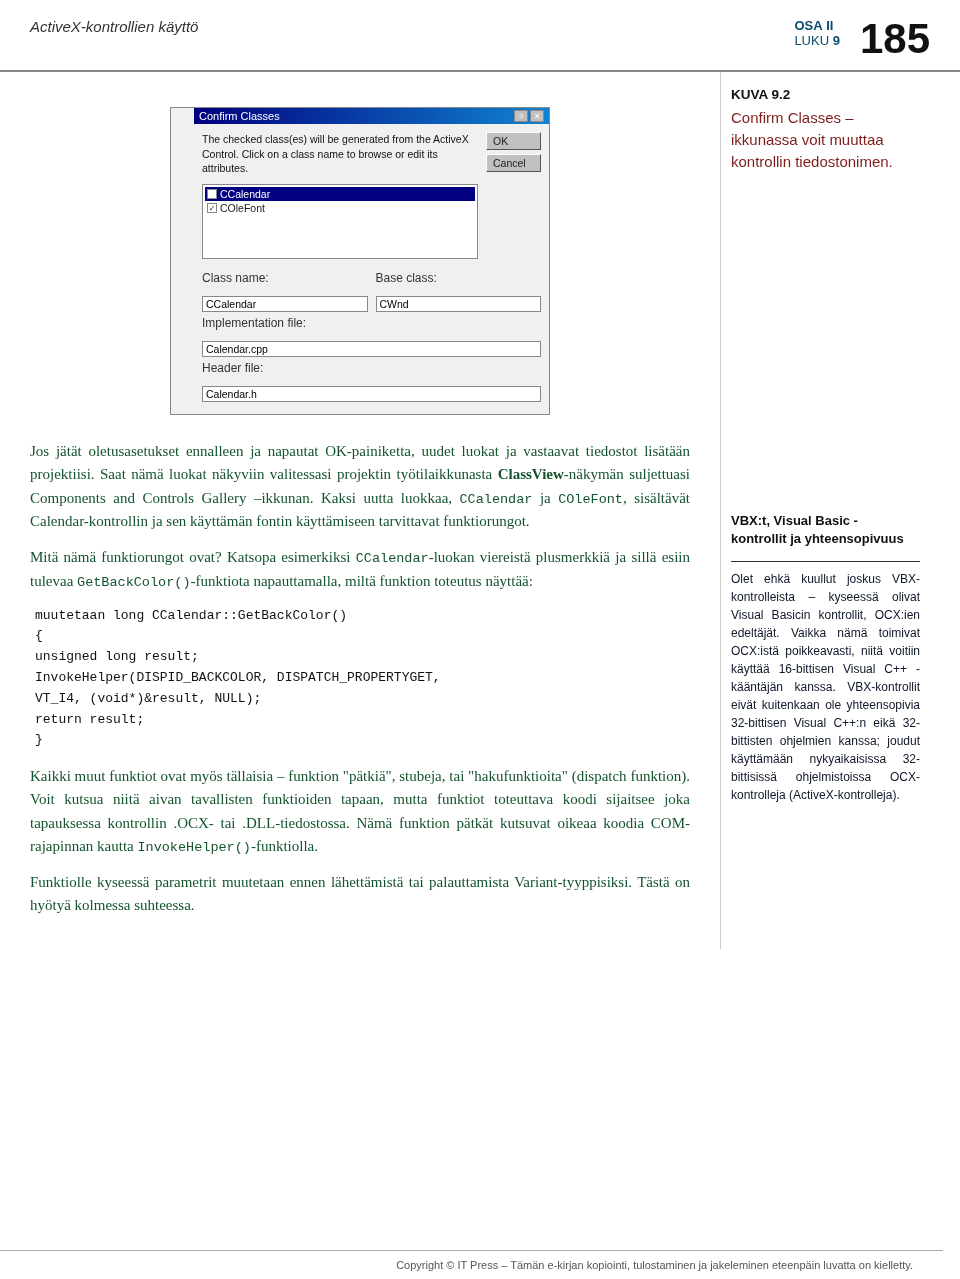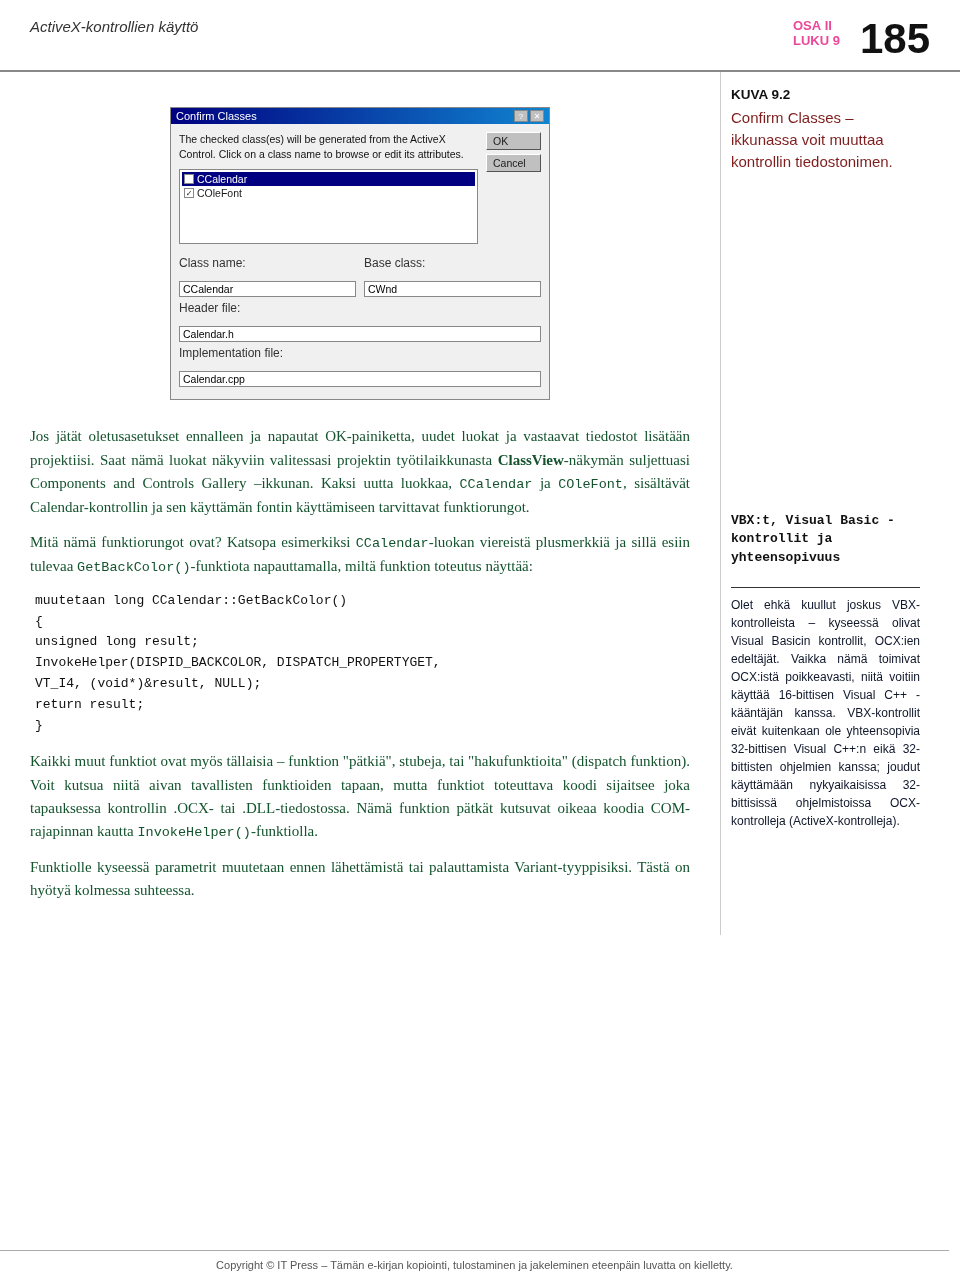--- a/index.html
+++ b/index.html
@@ -28,35 +28,35 @@
       font-family: Arial, sans-serif;
     }
     .header-right {
       display: flex;
       align-items: flex-start;
       gap: 20px;
     }
     .osa-luku {
       font-family: Arial, sans-serif;
       font-size: 13px;
-      color: #ec4899;
+      color: #0c4a6e;
     }
     .osa-luku .osa {
       display: block;
       font-weight: normal;
     }
     .osa-luku .osa span {
       font-weight: bold;
     }
     .osa-luku .luku {
       display: block;
       font-weight: normal;
     }
     .osa-luku .luku span {
-      font-weight: bold;
+      font-weight: normal;
     }
     .page-number {
       font-family: Arial, sans-serif;
       font-size: 42px;
       font-weight: bold;
       color: #111;
       line-height: 1;
     }
 
     
@@ -86,20 +86,21 @@
       display: flex;
       justify-content: center;
       margin: 15px 0 25px 0;
     }
     .dialog-box {
       border: 1px solid #888;
       background: #f0f0f0;
       width: 380px;
       font-family: Arial, sans-serif;
       font-size: 11px;
+      padding-left: 23px;
     }
     .dialog-titlebar {
       background: linear-gradient(to right, #000080, #1084d0);
       color: white;
       padding: 2px 5px;
       font-size: 11px;
       display: flex;
       justify-content: space-between;
       align-items: center;
     }
@@ -238,49 +239,49 @@
     }
     .kuva-caption {
       font-family: Arial, sans-serif;
       font-size: 15px;
       color: #7f1d1d;
       line-height: 1.45;
     }
 
     
     .sidebar-section-title {
-      font-family: Liberation Mono, monospace;
+      font-family: Liberation Sans, sans-serif;
       font-weight: bold;
       font-size: 13px;
       color: #111;
       border-bottom: 1px solid #333;
-      padding-bottom: 20px;
+      padding-bottom: 12px;
       margin-bottom: 8px;
       line-height: 1.4;
     }
     .sidebar-body-text {
       font-family: Arial, sans-serif;
       font-size: 12px;
       color: #0f172a;
       line-height: 1.5;
       text-align: justify;
     }
 
     
     .footer {
       position: absolute;
       bottom: 0;
       left: 0;
-      right: 11px;
+      right: 17px;
       border-top: 1px solid #aaa;
       padding: 8px 30px;
       font-family: Arial, sans-serif;
       font-size: 11px;
       color: #555;
-      text-align: center;
+      text-align: right;
     }
 
     .bold { font-weight: bold; }
   </style>
 </head>
 <body>
 
 <div class="header-bar">
   <div class="header-left">ActiveX-kontrollien käyttö</div>
   <div class="header-right">
@@ -334,28 +335,28 @@
               <label>Class name:</label>
               <input type="text" readonly="" value="CCalendar" style="">
             </div>
             <div class="dialog-field">
               <label>Base class:</label>
               <input type="text" readonly="" value="CWnd" style="">
             </div>
           </div>
           <div class="dialog-row">
             <div class="dialog-field" style="width:100%">
+              <label>Implementation file:</label>
+              <input type="text" style="width: 100%;" readonly="" value="Calendar.cpp">
+            </div>
+          </div>
+          <div class="dialog-row">
+            <div class="dialog-field" style="width:100%">
               <label>Header file:</label>
               <input type="text" style="width: 100%;" readonly="" value="Calendar.h">
-            </div>
-          </div>
-          <div class="dialog-row">
-            <div class="dialog-field" style="width:100%">
-              <label>Implementation file:</label>
-              <input type="text" style="width: 100%;" readonly="" value="Calendar.cpp">
             </div>
           </div>
         </div>
       </div>
     </div>
 
     <p class="body-text">
       Jos jätät oletusasetukset ennalleen ja napautat OK-painiketta, uudet luokat ja vastaavat tiedostot lisätään projektiisi. Saat nämä luokat näkyviin valitessasi projektin työtilaikkunasta <span class="bold">ClassView</span>-näkymän suljettuasi Components and Controls Gallery –ikkunan. Kaksi uutta luokkaa, <span class="inline-code">CCalendar</span> ja <span class="inline-code">COleFont</span>, sisältävät Calendar-kontrollin ja sen käyttämän fontin käyttämiseen tarvittavat funktiorungot.
     </p>
 

